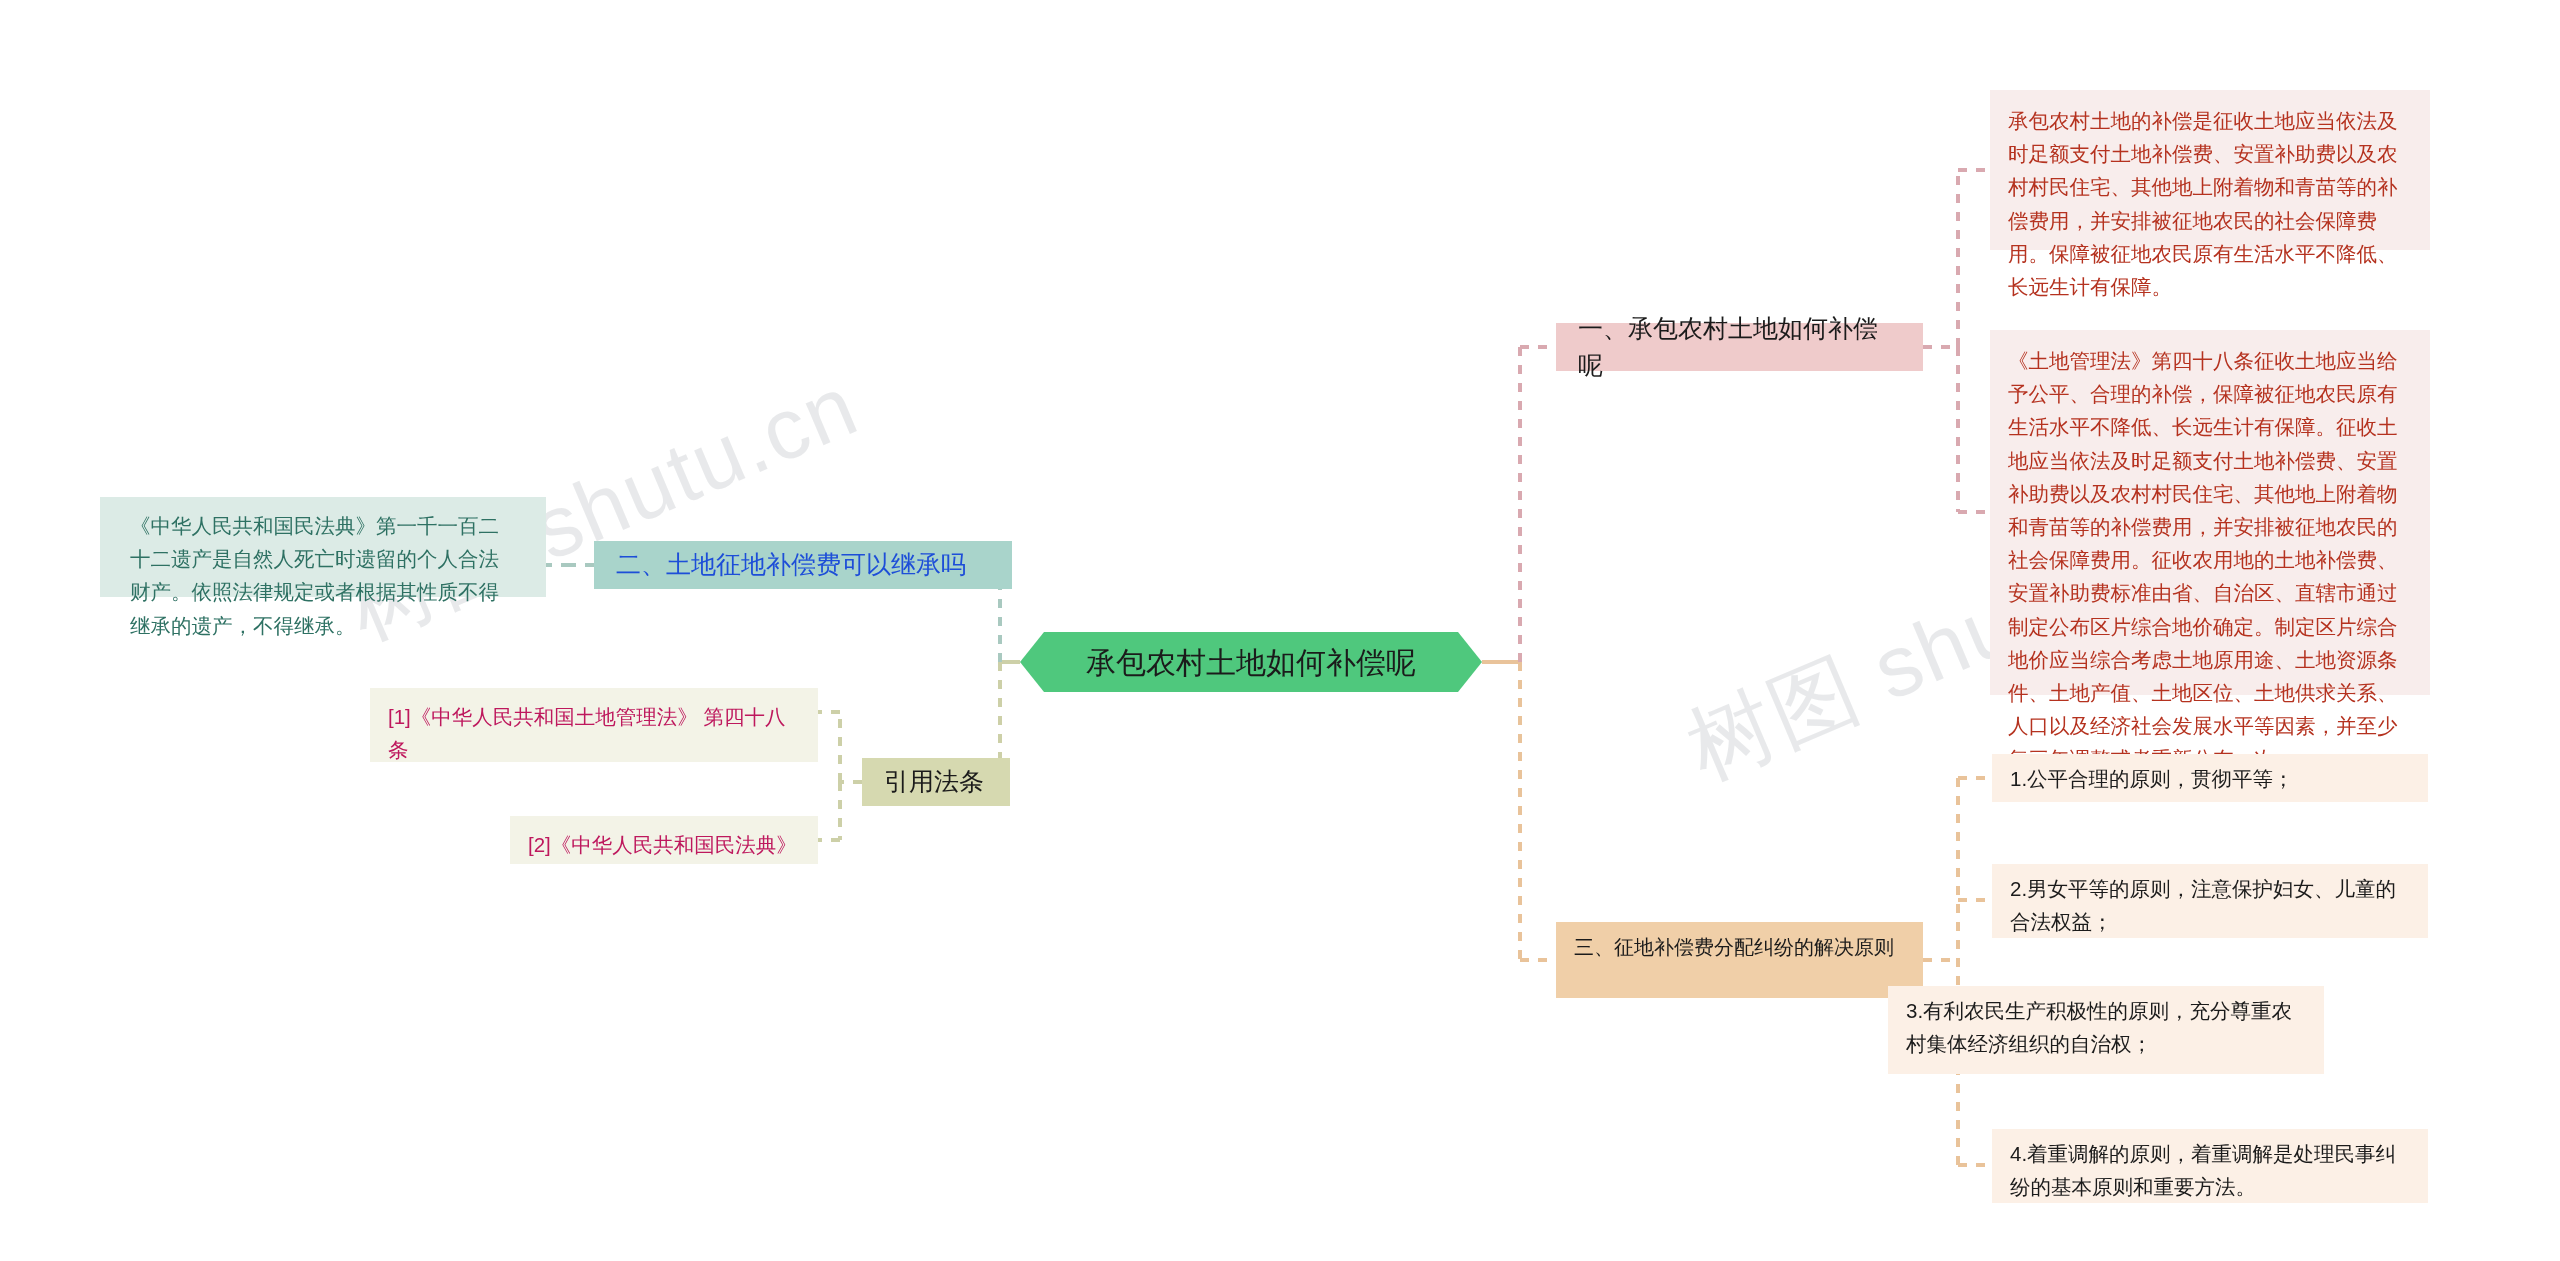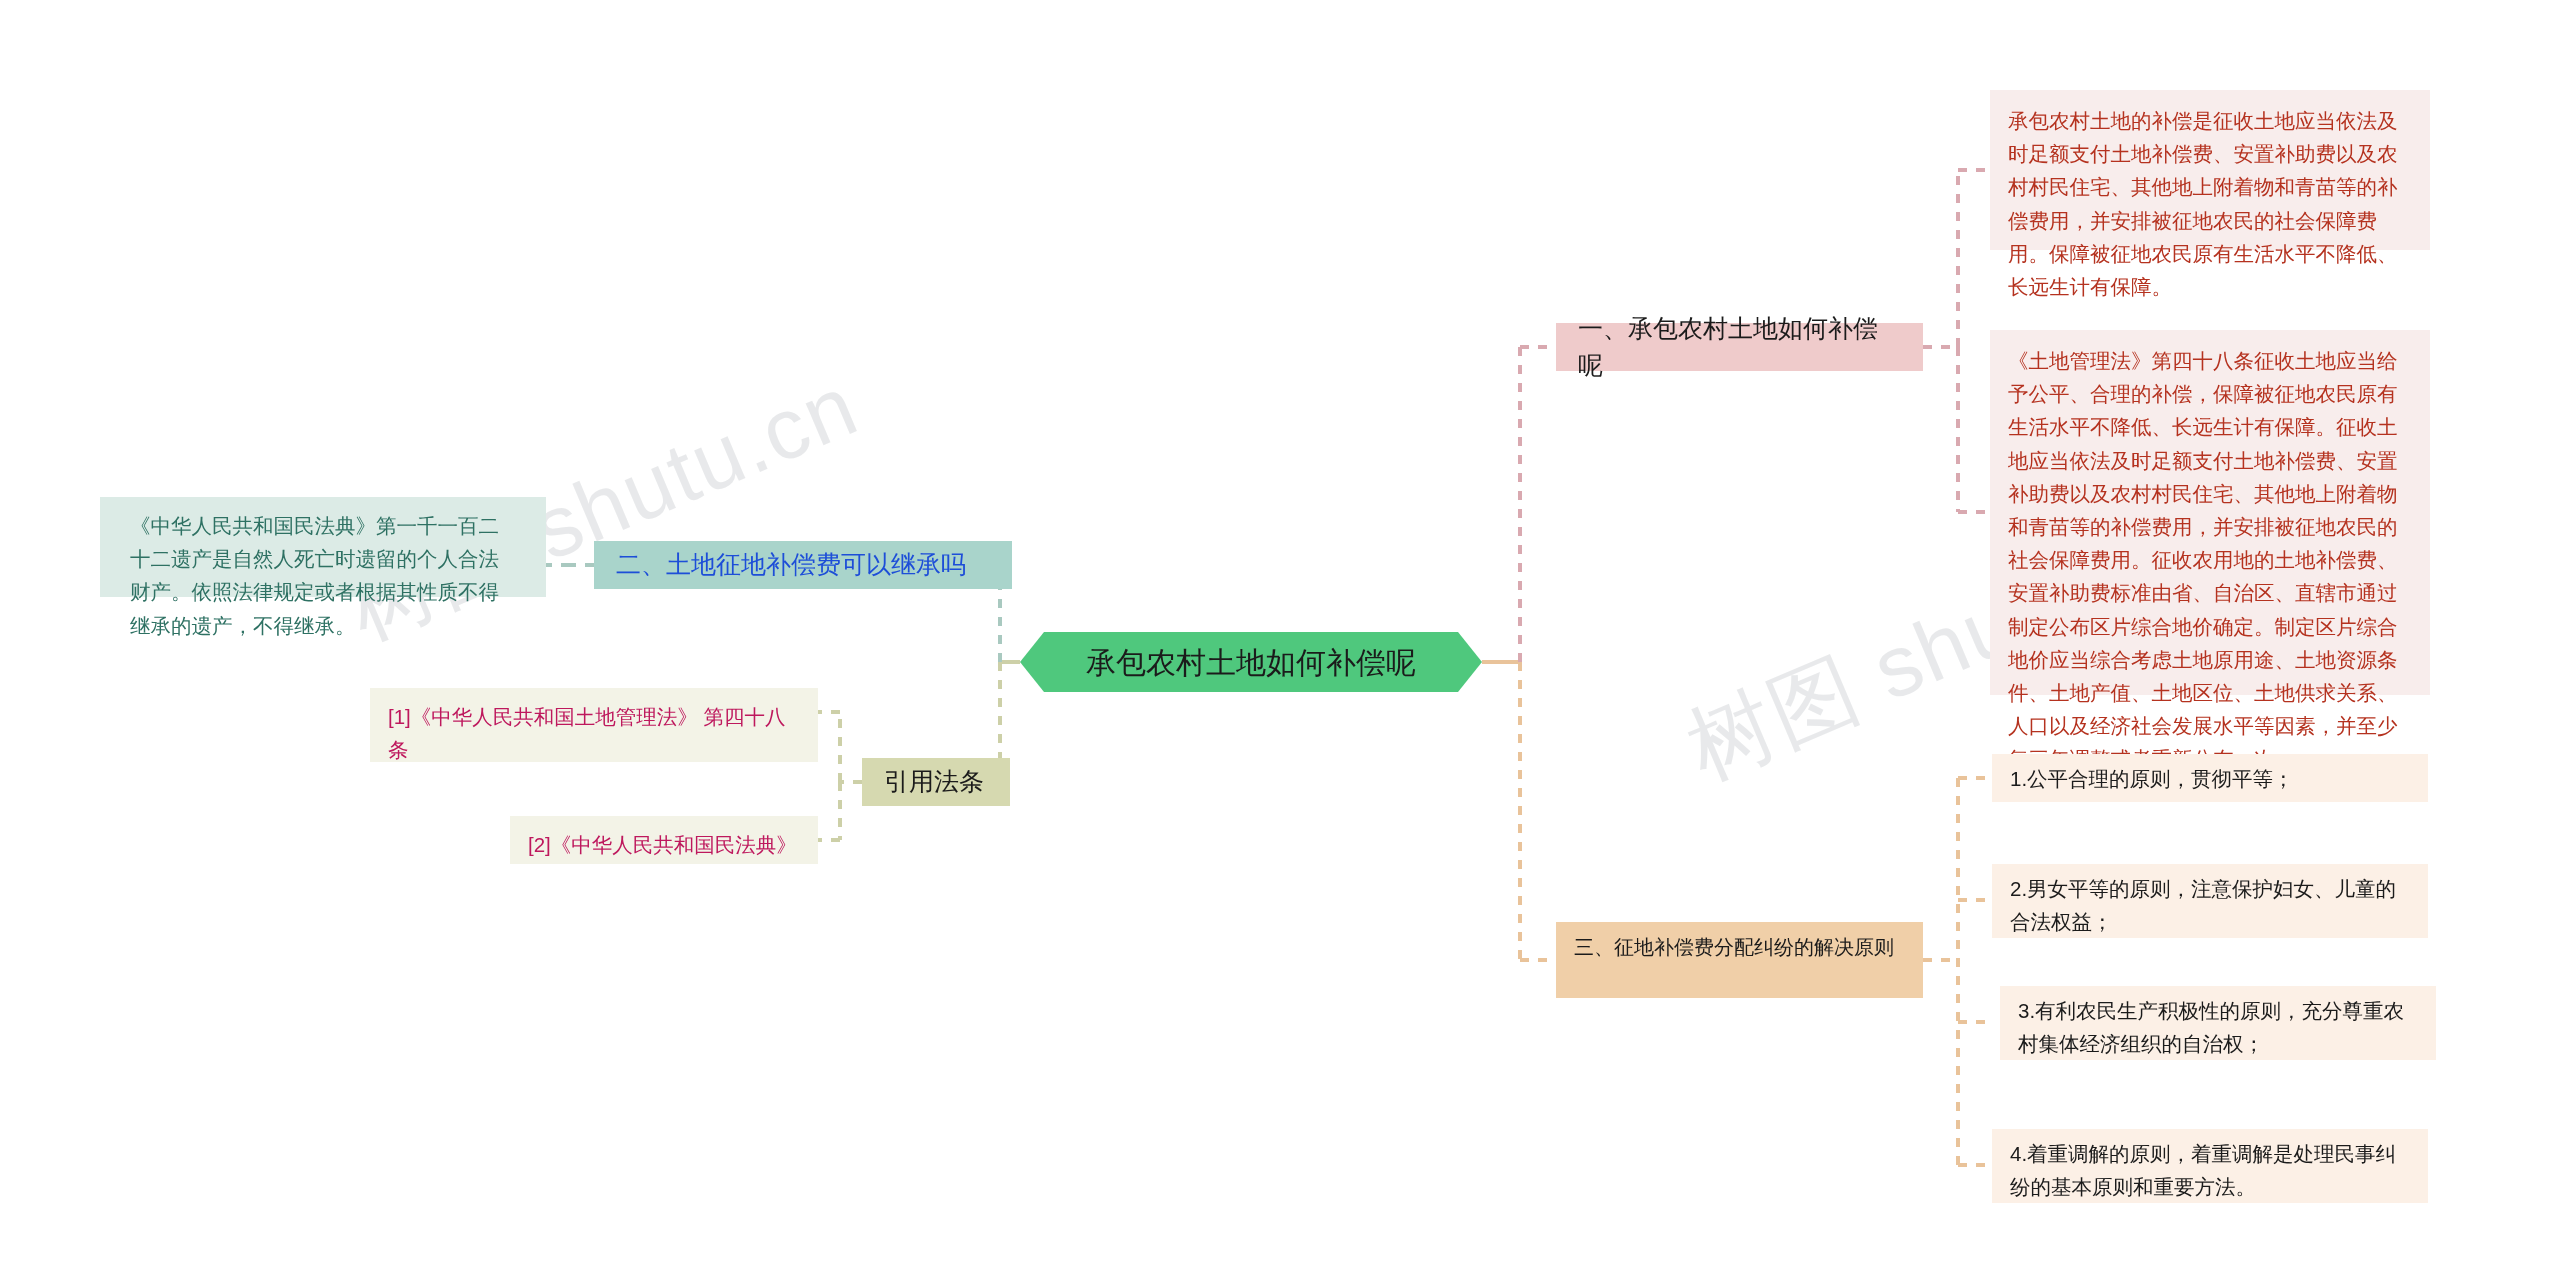--- a/index.html
+++ b/index.html
@@ -174,21 +174,21 @@
 </div>
 
 <div class="node leaf-peach" style="left:1992px; top:754px; width:436px; height:48px;">
   <span>1.公平合理的原则，贯彻平等；</span>
 </div>
 
 <div class="node leaf-peach" style="left:1992px; top:864px; width:436px; height:74px;">
   <span>2.男女平等的原则，注意保护妇女、儿童的合法权益；</span>
 </div>
 
-<div class="node leaf-peach" style="left:2000px; top:986px; width:436px; height:74px;">
+<div class="node leaf-peach" style="left:1888px; top:986px; width:436px; height:88px;">
   <span>3.有利农民生产积极性的原则，充分尊重农村集体经济组织的自治权；</span>
 </div>
 
 <div class="node leaf-peach" style="left:1992px; top:1129px; width:436px; height:74px;">
   <span>4.着重调解的原则，着重调解是处理民事纠纷的基本原则和重要方法。</span>
 </div>
 
 <div class="node branch-olive" style="left:862px; top:758px; width:148px; height:48px;">
   <span>引用法条</span>
 </div>

